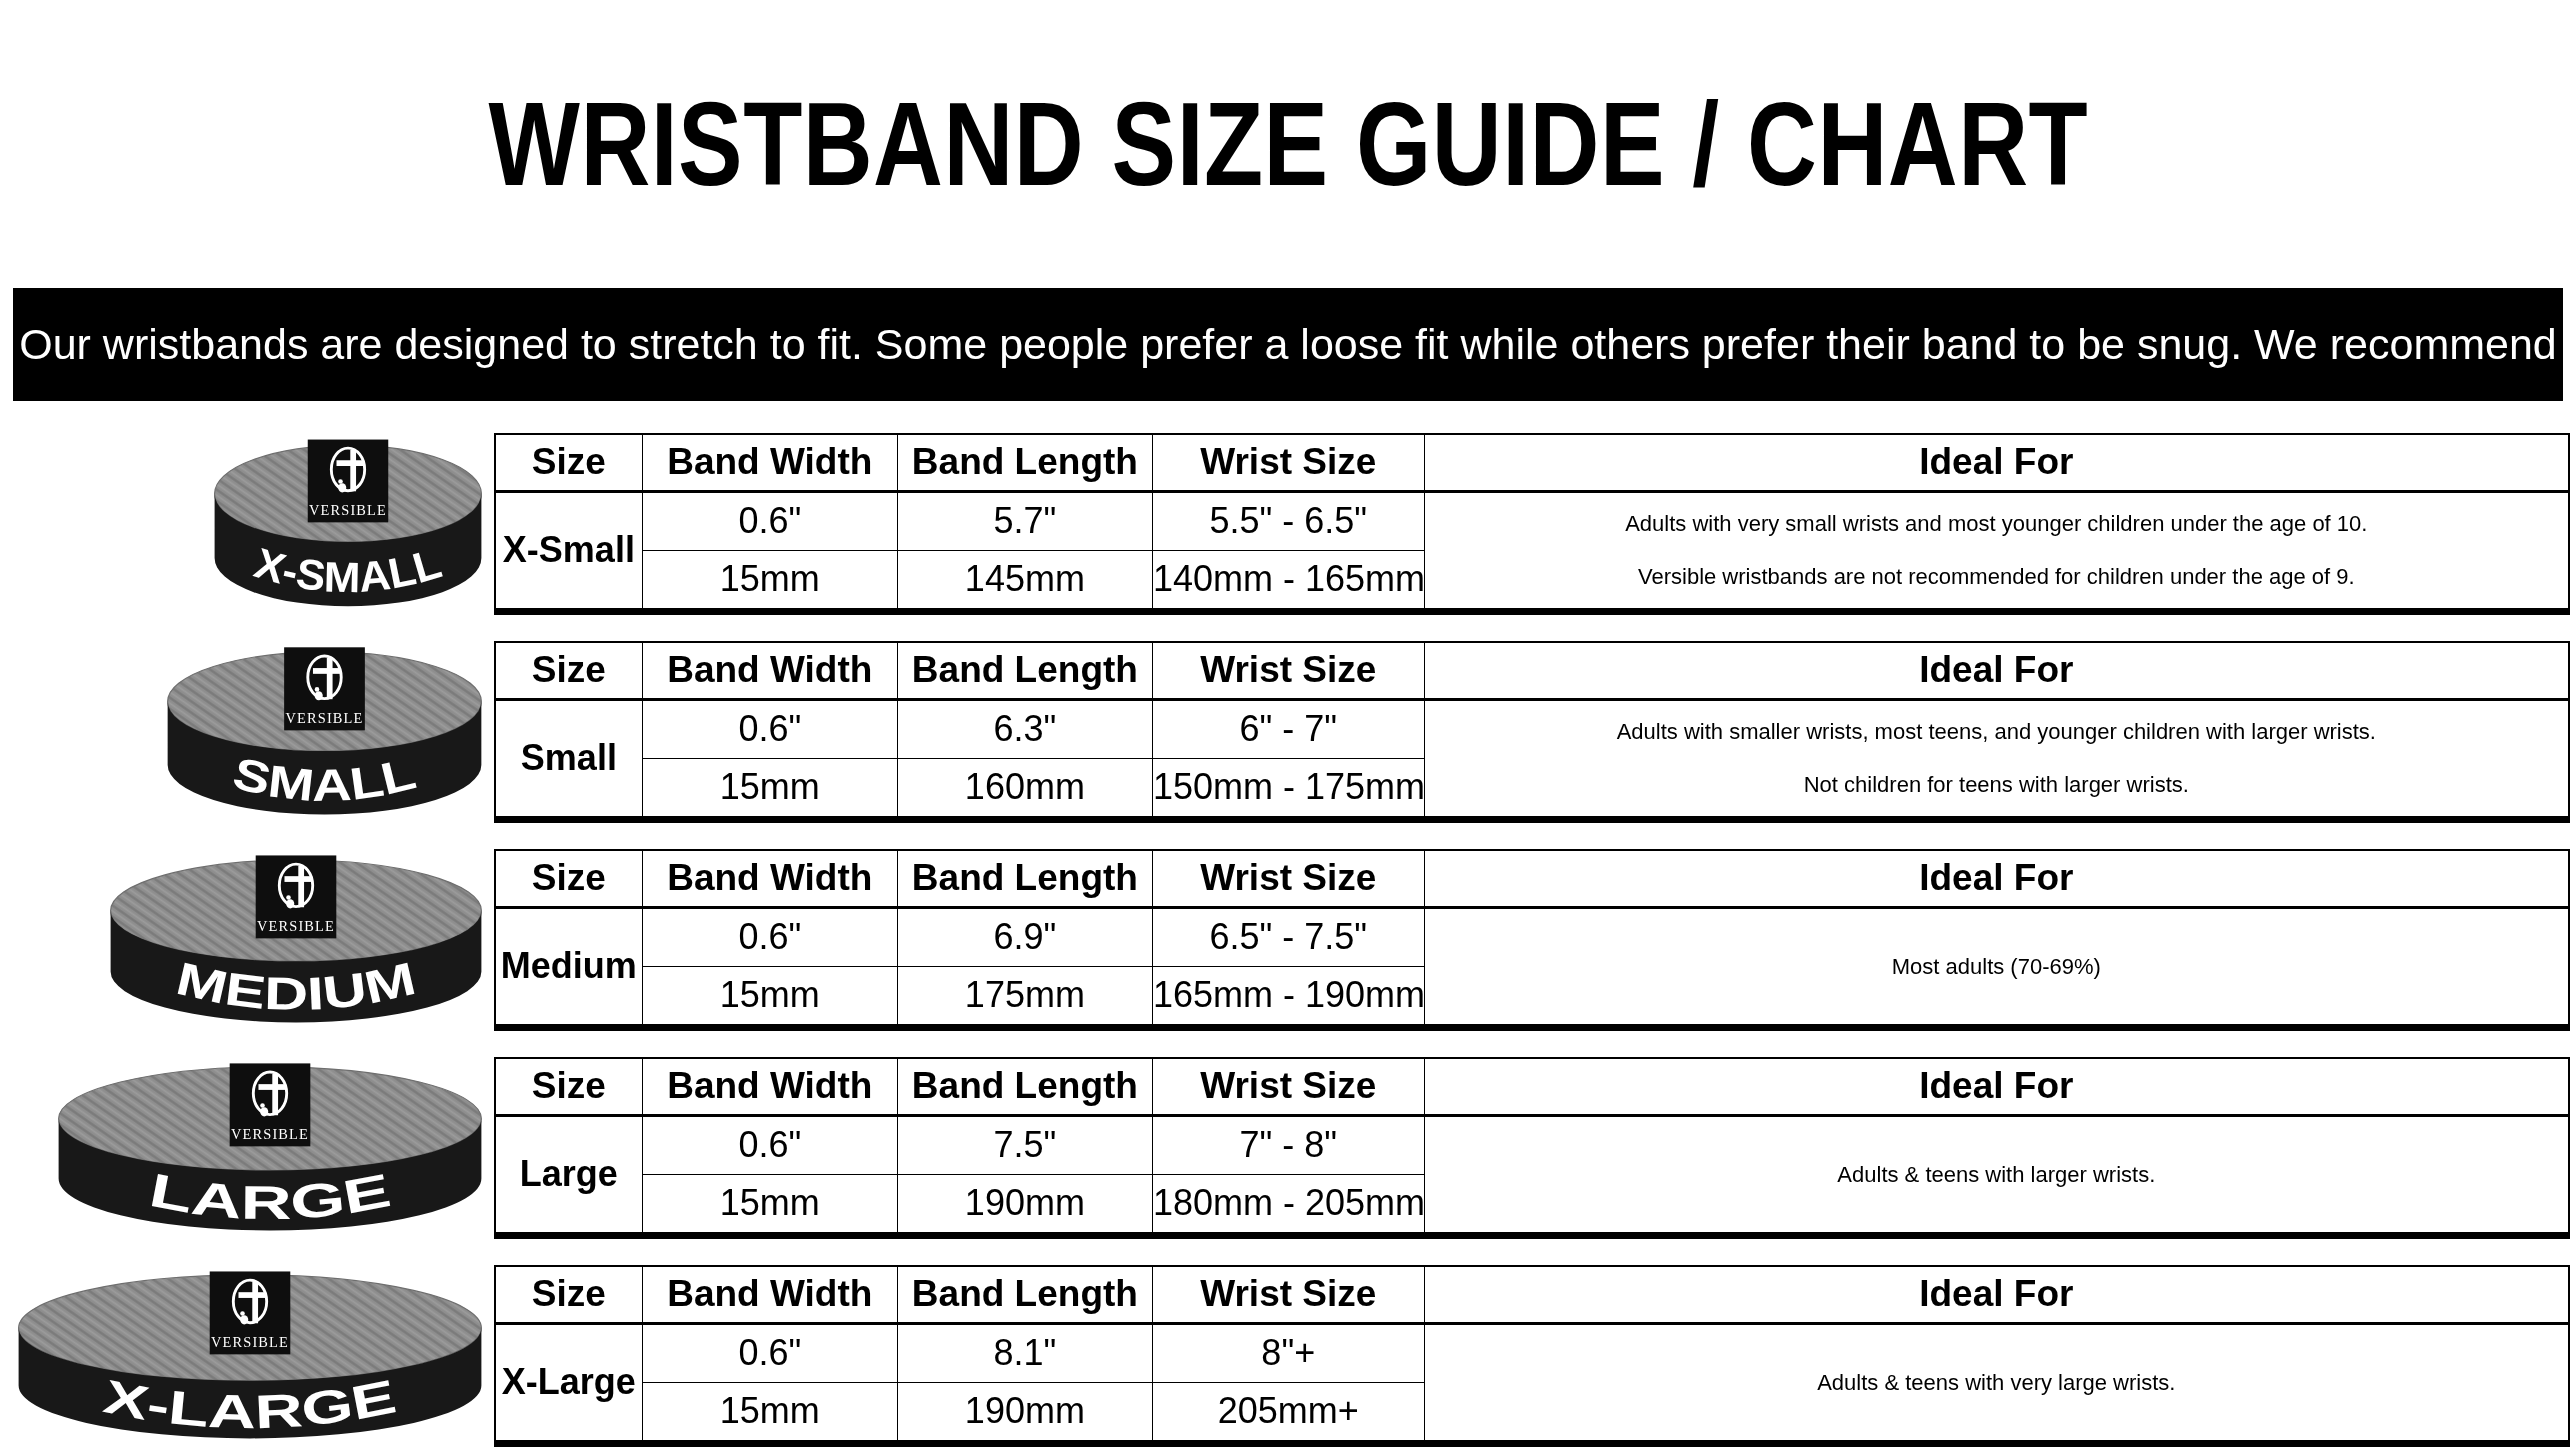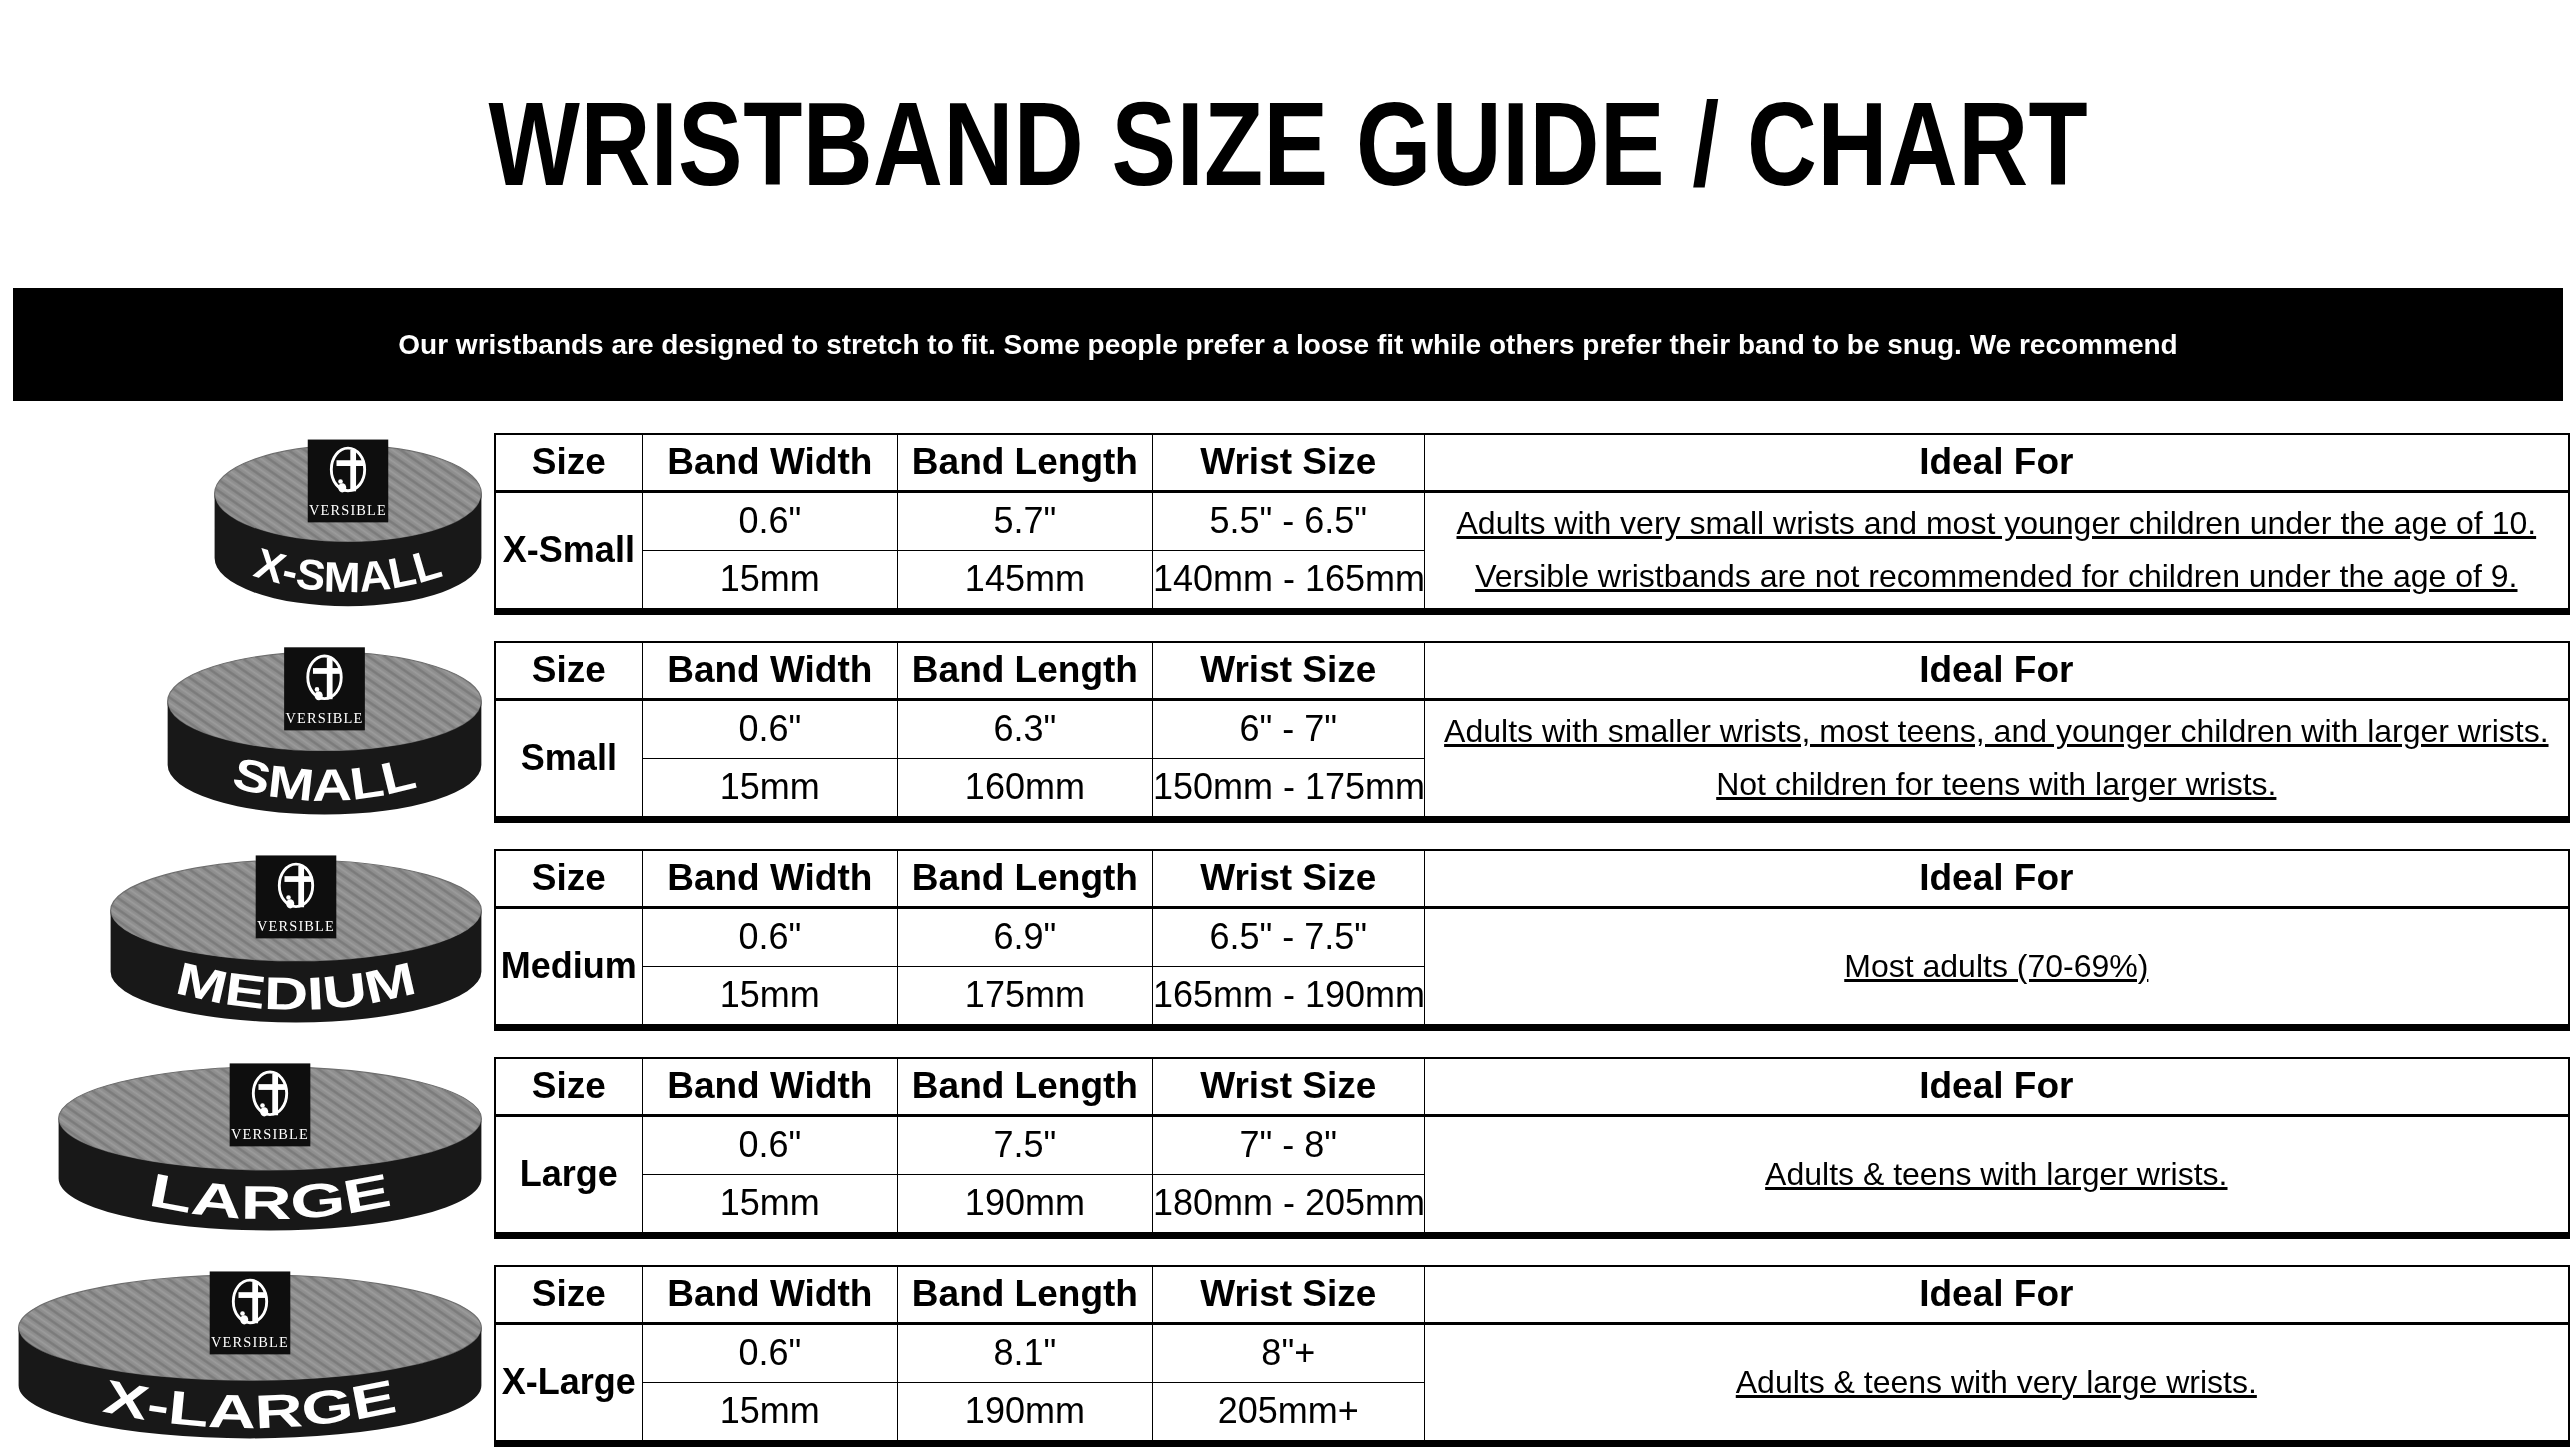--- a/index.html
+++ b/index.html
@@ -13,35 +13,35 @@
   .brand-line { font-family:"Liberation Serif", serif; font-size:58px; letter-spacing:2.3px; margin-top:-3.5px; white-space:nowrap; }
   .brand-line .brand-text::first-letter { font-size:1.32em; }
   .brand-text { display:inline-block; }
   .reg { font-size:17.3px; vertical-align:4.6px; }
   .title-wrap { flex:1; display:flex; justify-content:center; align-items:center; }
   .main-title { font-size:118px; font-weight:bold; white-space:nowrap; transform:scaleX(0.82); letter-spacing:0.6px; margin:0; }
 
   
   .banner { background:#000; color:#fff; margin:0 12.7px; height:113px; text-align:center;
             display:flex; flex-direction:column; justify-content:center; }
-  .banner div { font-size:28px; font-weight:bold; line-height:51px; }
+  .banner div { font-size:43px; font-weight:normal; line-height:51px; }
 
   
   .sections { margin-top:33px; display:flex; flex-direction:column; row-gap:29px; }
   .size-row { display:flex; align-items:center; height:179px; }
   .band-zone { width:494px; min-width:494px; display:flex; justify-content:flex-end; align-items:center; padding-right:8px; box-sizing:border-box; }
   .table-zone { flex:1; margin-right:6px; }
 
   table { width:100%; border-collapse:collapse; table-layout:fixed;
           border:2.9px solid #000; border-bottom:7.5px solid #000; }
   th, td { border:1.7px solid #000; text-align:center; vertical-align:middle; padding:0; overflow:visible; }
   th { font-size:37px; font-weight:bold; height:55px; border-bottom:3.5px solid #000; white-space:nowrap; }
   td { font-size:36px; height:57px; white-space:nowrap; }
   td.size-name { font-weight:bold; }
-  td.ideal { font-size:32px;text-decoration:underline; }
+  td.ideal { font-size:22px; }
   .ideal-line { line-height:53px; }
   .ideal-single { line-height:35px; }
 
   
   .tag-brand { font-family:"Liberation Serif", serif; letter-spacing:2px; fill:#fff; }
   .band-label { font-family:"Liberation Sans", sans-serif; font-weight:bold; fill:#fff; }
 </style>
 </head>
 <body>
 

